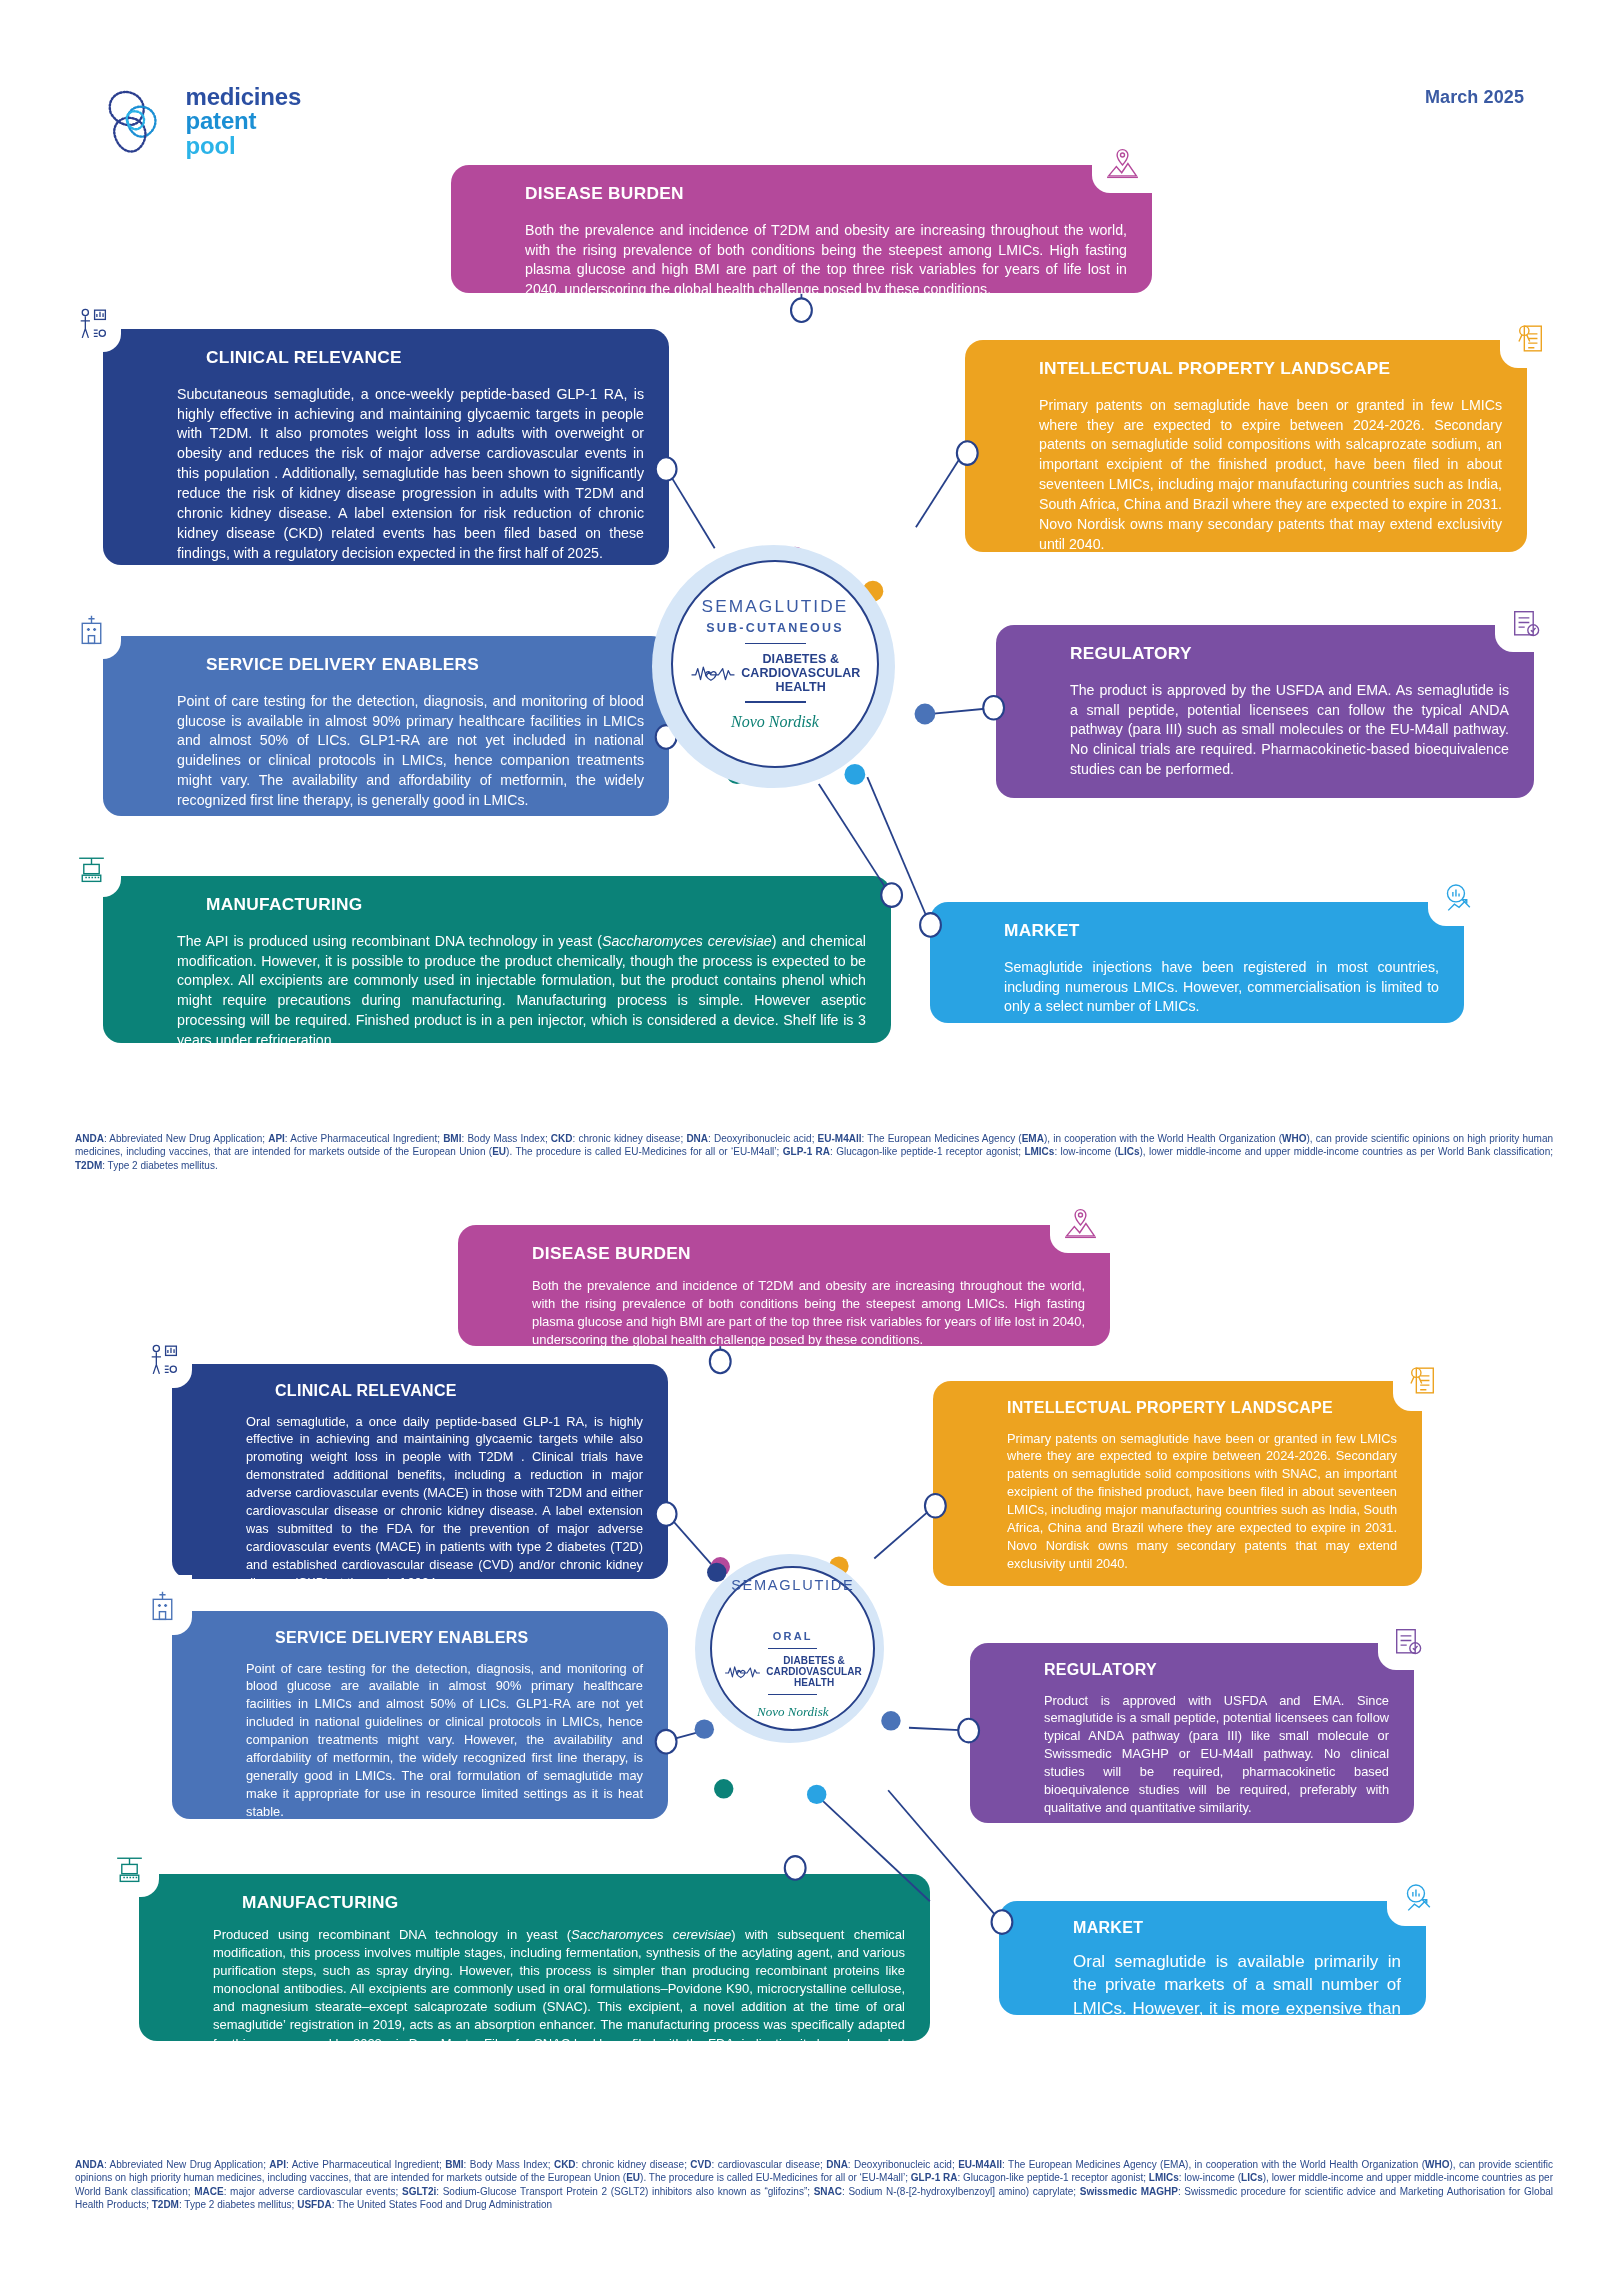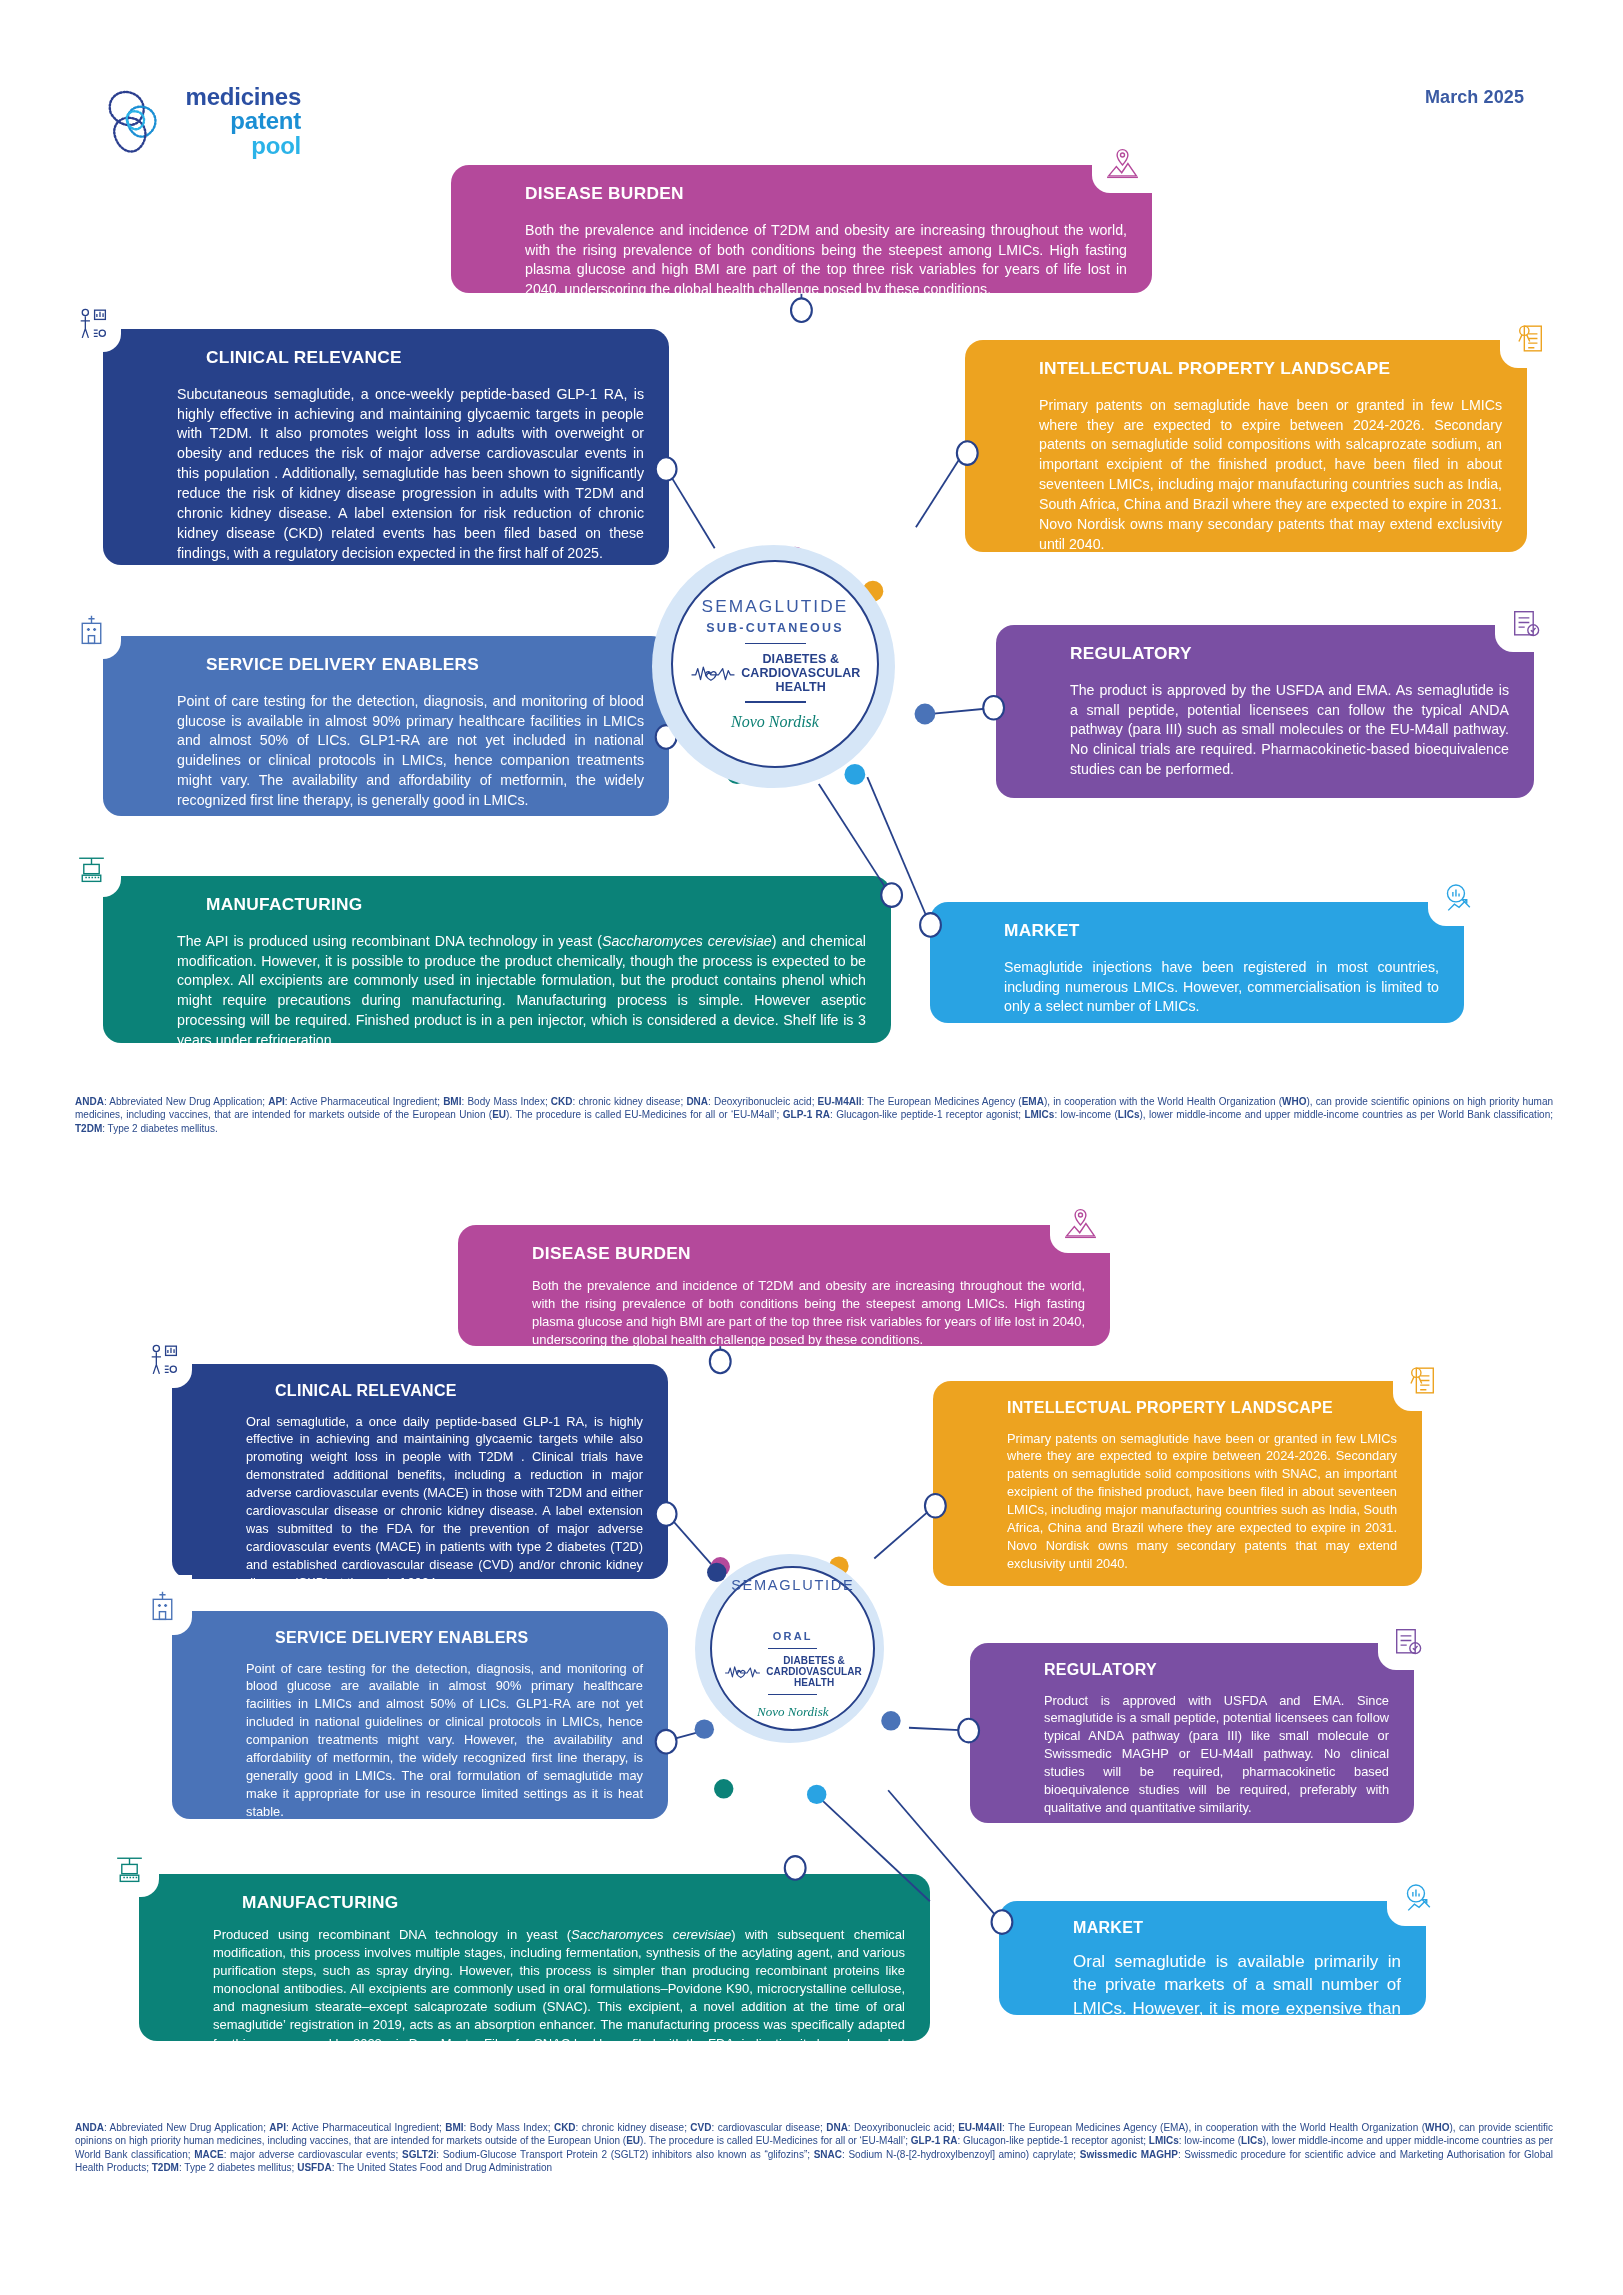--- a/index.html
+++ b/index.html
@@ -7,21 +7,21 @@
   html, body { margin:0; padding:0; background:#ffffff; }
   body {
     width:1623px; height:2295px; position:relative;
     font-family:"Liberation Sans", sans-serif;
     color:#2b4a8b;
     -webkit-font-smoothing:antialiased;
   }
   .page { position:absolute; inset:0; }
 
   
-  .logo-wrap { position:absolute; left:97px; top:80px; width:229px; height:83px; display:flex; align-items:center; gap:12.5px;text-align:right; }
+  .logo-wrap { position:absolute; left:97px; top:80px; width:229px; height:83px; display:flex; align-items:center; gap:12.5px; }
   .logo-mark { width:76px; height:76px; flex:0 0 76px; }
   .logo-text { line-height:1.02; font-weight:700; font-size:24px; letter-spacing:-0.2px; }
   .logo-l1 { color:#2b4fa2; }
   .logo-l2 { color:#1b8fd4; }
   .logo-l3 { color:#2bb3e8; }
   .doc-date { position:absolute; right:99px; top:87px; font-size:18px; font-weight:700; color:#3a5aa3; letter-spacing:0.1px; }
 
   
   .card { position:absolute; border-radius:18px; color:#ffffff; overflow:visible; }
   .card .ttl { font-size:17.3px; font-weight:700; letter-spacing:0.3px; margin:0; }
@@ -44,21 +44,21 @@
   .hub-halo { position:absolute; border-radius:50%; background:#d6e6f7; }
   .hub-core { position:absolute; border-radius:50%; background:#ffffff; border:2.1px solid #27418a; display:flex; flex-direction:column; align-items:center; justify-content:center; text-align:center; }
   .hub-name { font-size:17.3px; font-weight:400; letter-spacing:2.1px; color:#3a5aa3; }
   .hub-route { font-size:12.5px; font-weight:700; letter-spacing:2.2px; color:#3a5aa3; margin-top:4.2px; }
   .hub-rule { width:61px; height:1.4px; background:#27418a; margin:7.6px 0; }
   .hub-area-row { display:flex; align-items:center; gap:5.6px; }
   .hub-area { font-size:12.5px; font-weight:700; color:#27418a; line-height:1.12; text-align:center; letter-spacing:0.1px; }
   .hub-company { font-size:16px; font-style:italic; color:#0b7f73; margin-top:2.8px; font-family:"Liberation Serif", serif; }
 
   
-  .footnote { position:absolute; font-size:10px; line-height:1.34; color:#2b4a8b; text-align:justify; }
+  .footnote { position:absolute; font-size:10px; line-height:1.34; color:#2b4a8b; text-align:justify;margin-top:37px; }
   .footnote b { font-weight:700; }
 
   
   #s1-disease   { left:451px;  top:165px;  width:701px; height:128px; background:#b4499b; }
   #s1-clinical  { left:103px;  top:329px;  width:566px;  height:236px; background:#27418a; }
   #s1-ip        { left:965px; top:340px;  width:562px;  height:212px; background:#eda320; }
   #s1-service   { left:103px;  top:636px;  width:566px;  height:180px; background:#4a73b8; }
   #s1-regulatory{ left:996px; top:625px;  width:538px;  height:173px; background:#7a4fa3; }
   #s1-manufact  { left:103px;  top:876px; width:788px; height:167px; background:#0b8278; }
   #s1-market    { left:930px; top:902px; width:534px;  height:121px; background:#29a3e3; }

